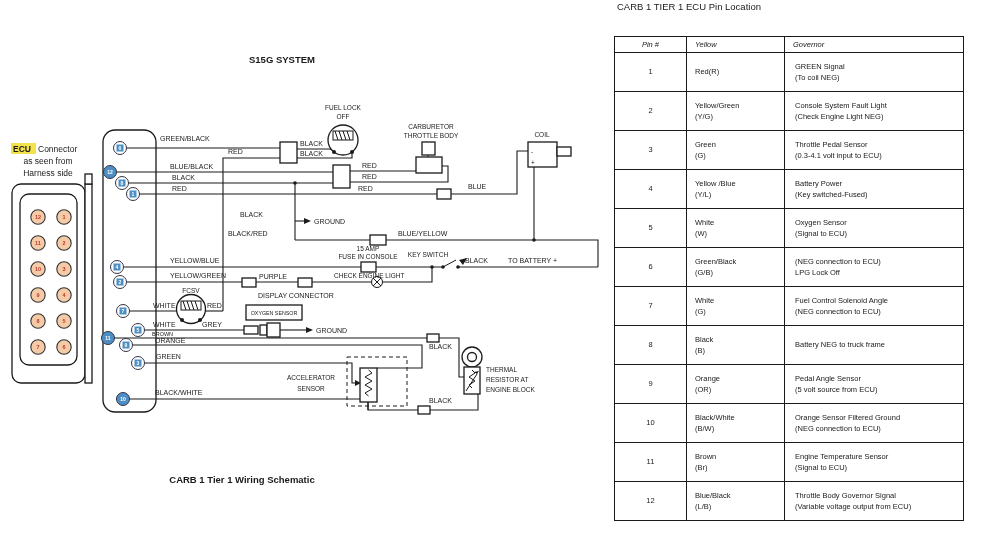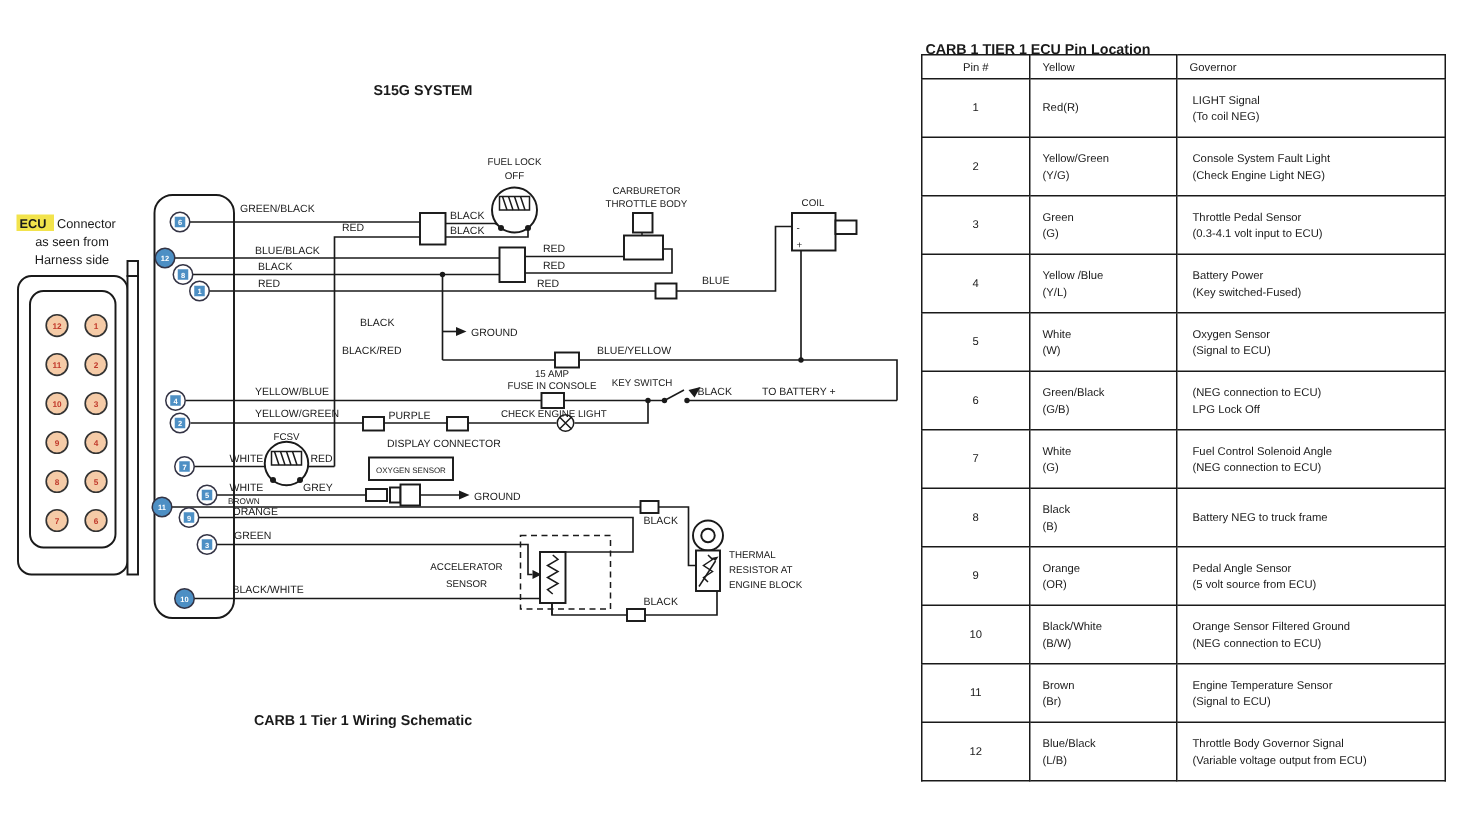--- a/index.html
+++ b/index.html
@@ -14,25 +14,25 @@
   .tiny{font-size:5.3px;}
   .pinred{font-size:5.5px;font-weight:bold;fill:#c0392b;}
   .pinwhite{font-size:5px;font-weight:bold;fill:#ffffff;}
   .wire{stroke:#1a1a1a;stroke-width:1.1;fill:none;}
   .box{stroke:#1a1a1a;stroke-width:1.3;fill:#ffffff;}
   .thin{stroke:#1a1a1a;stroke-width:1;fill:none;}
   .dot{fill:#1a1a1a;}
   .arrow{fill:#1a1a1a;stroke:none;}
   
   #tablewrap{position:absolute;left:614px;top:36px;}
-  #tabletitle{position:absolute;left:617px;top:28px;font-size:9.5px;font-weight:bold;white-space:nowrap;}
+  #tabletitle{position:absolute;left:617px;top:1px;font-size:9.5px;font-weight:normal;white-space:nowrap;}
   table.pins{border-collapse:collapse;table-layout:fixed;width:349px;}
   table.pins th,table.pins td{border:1px solid #1a1a1a;font-size:7.5px;font-weight:normal;
       vertical-align:middle;line-height:1.5;white-space:pre-line;}
-  table.pins th{height:15px;text-align:left;padding:0 0 0 8px;}
+  table.pins th{height:15px;text-align:left;padding:0 0 0 8px;font-style:italic;}
   table.pins th.hpin{text-align:center;padding:0;}
   table.pins td{height:36px;}
   td.c-pin{text-align:center;}
   td.c-color{padding-left:8px;margin-top:19px;}
   td.c-func{padding-left:10px;}
 </style>
 </head>
 <body>
 
 <div id="stage">
@@ -332,21 +332,21 @@
         </colgroup>
     <tbody>
           <tr>
       <th class="hpin">Pin #</th>
       <th>Yellow</th>
       <th>Governor</th>
     </tr>
     <tr>
             <td class="c-pin">1</td>
             <td class="c-color">Red(R)</td>
-            <td class="c-func">LIGHT Signal
+            <td class="c-func">GREEN Signal
 (To coil NEG)</td>
           </tr>
     <tr>
             <td class="c-pin">2</td>
             <td class="c-color">Yellow/Green
 (Y/G)</td>
             <td class="c-func">Console System Fault Light
 (Check Engine Light NEG)</td>
           </tr>
     <tr>

